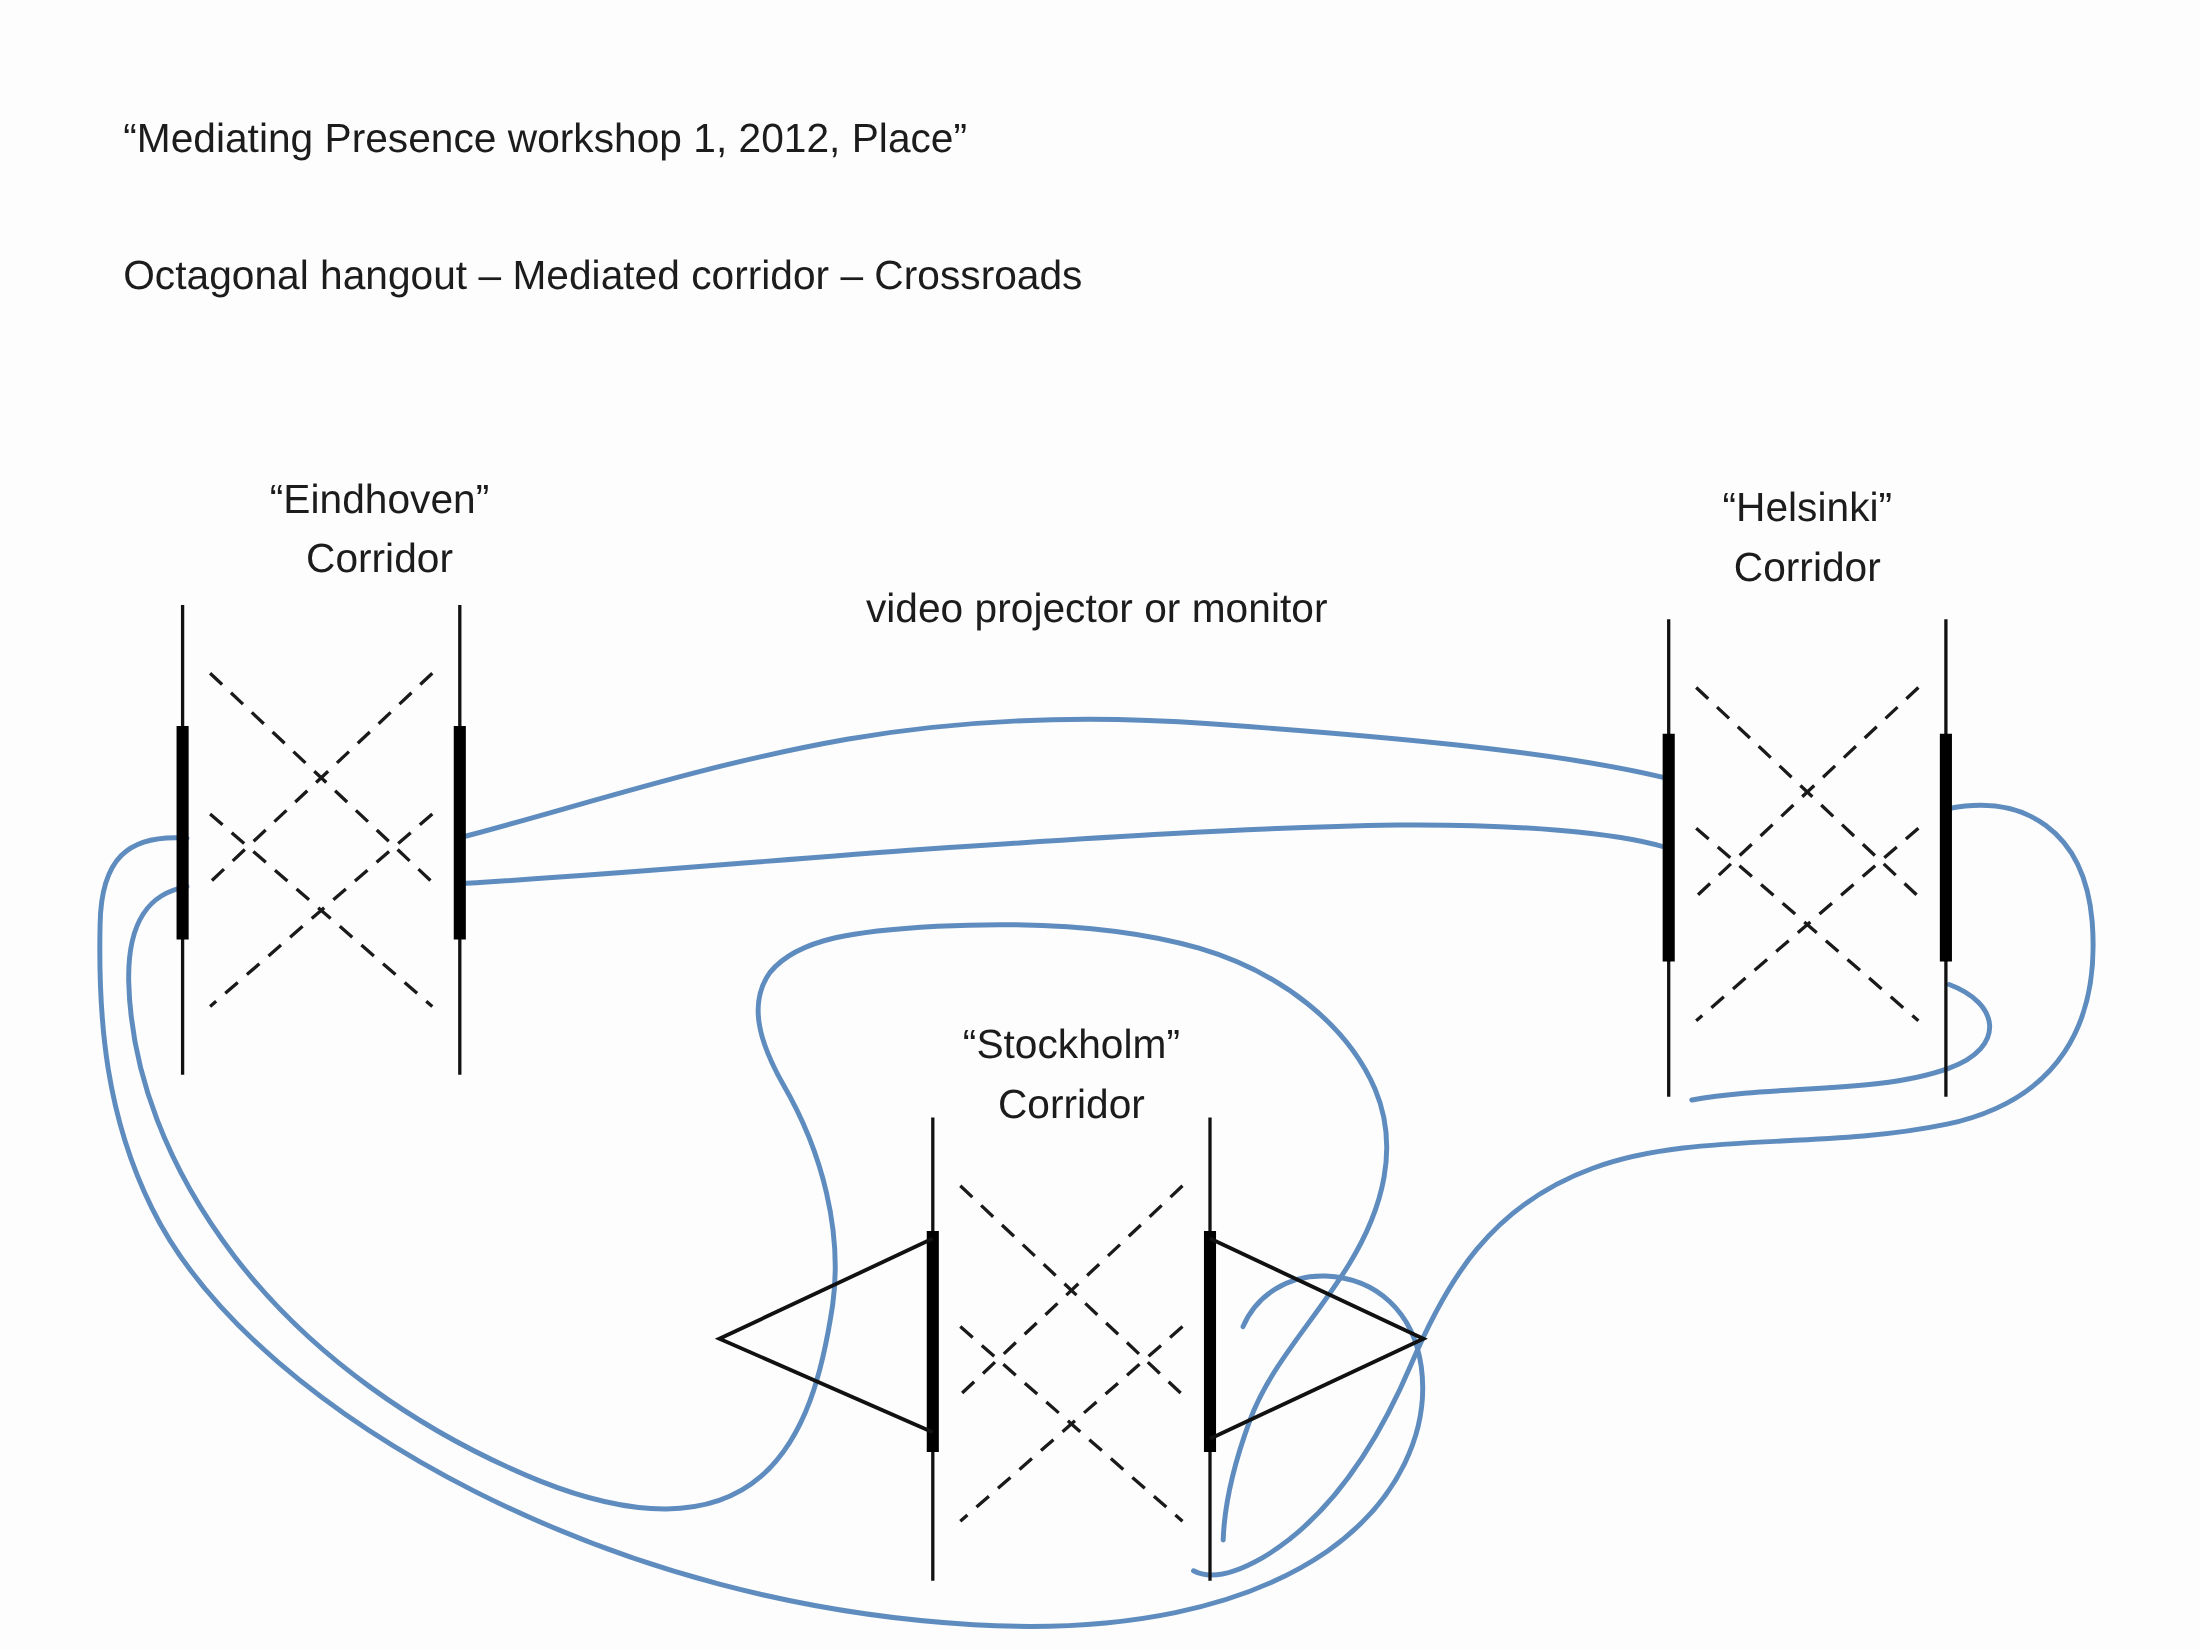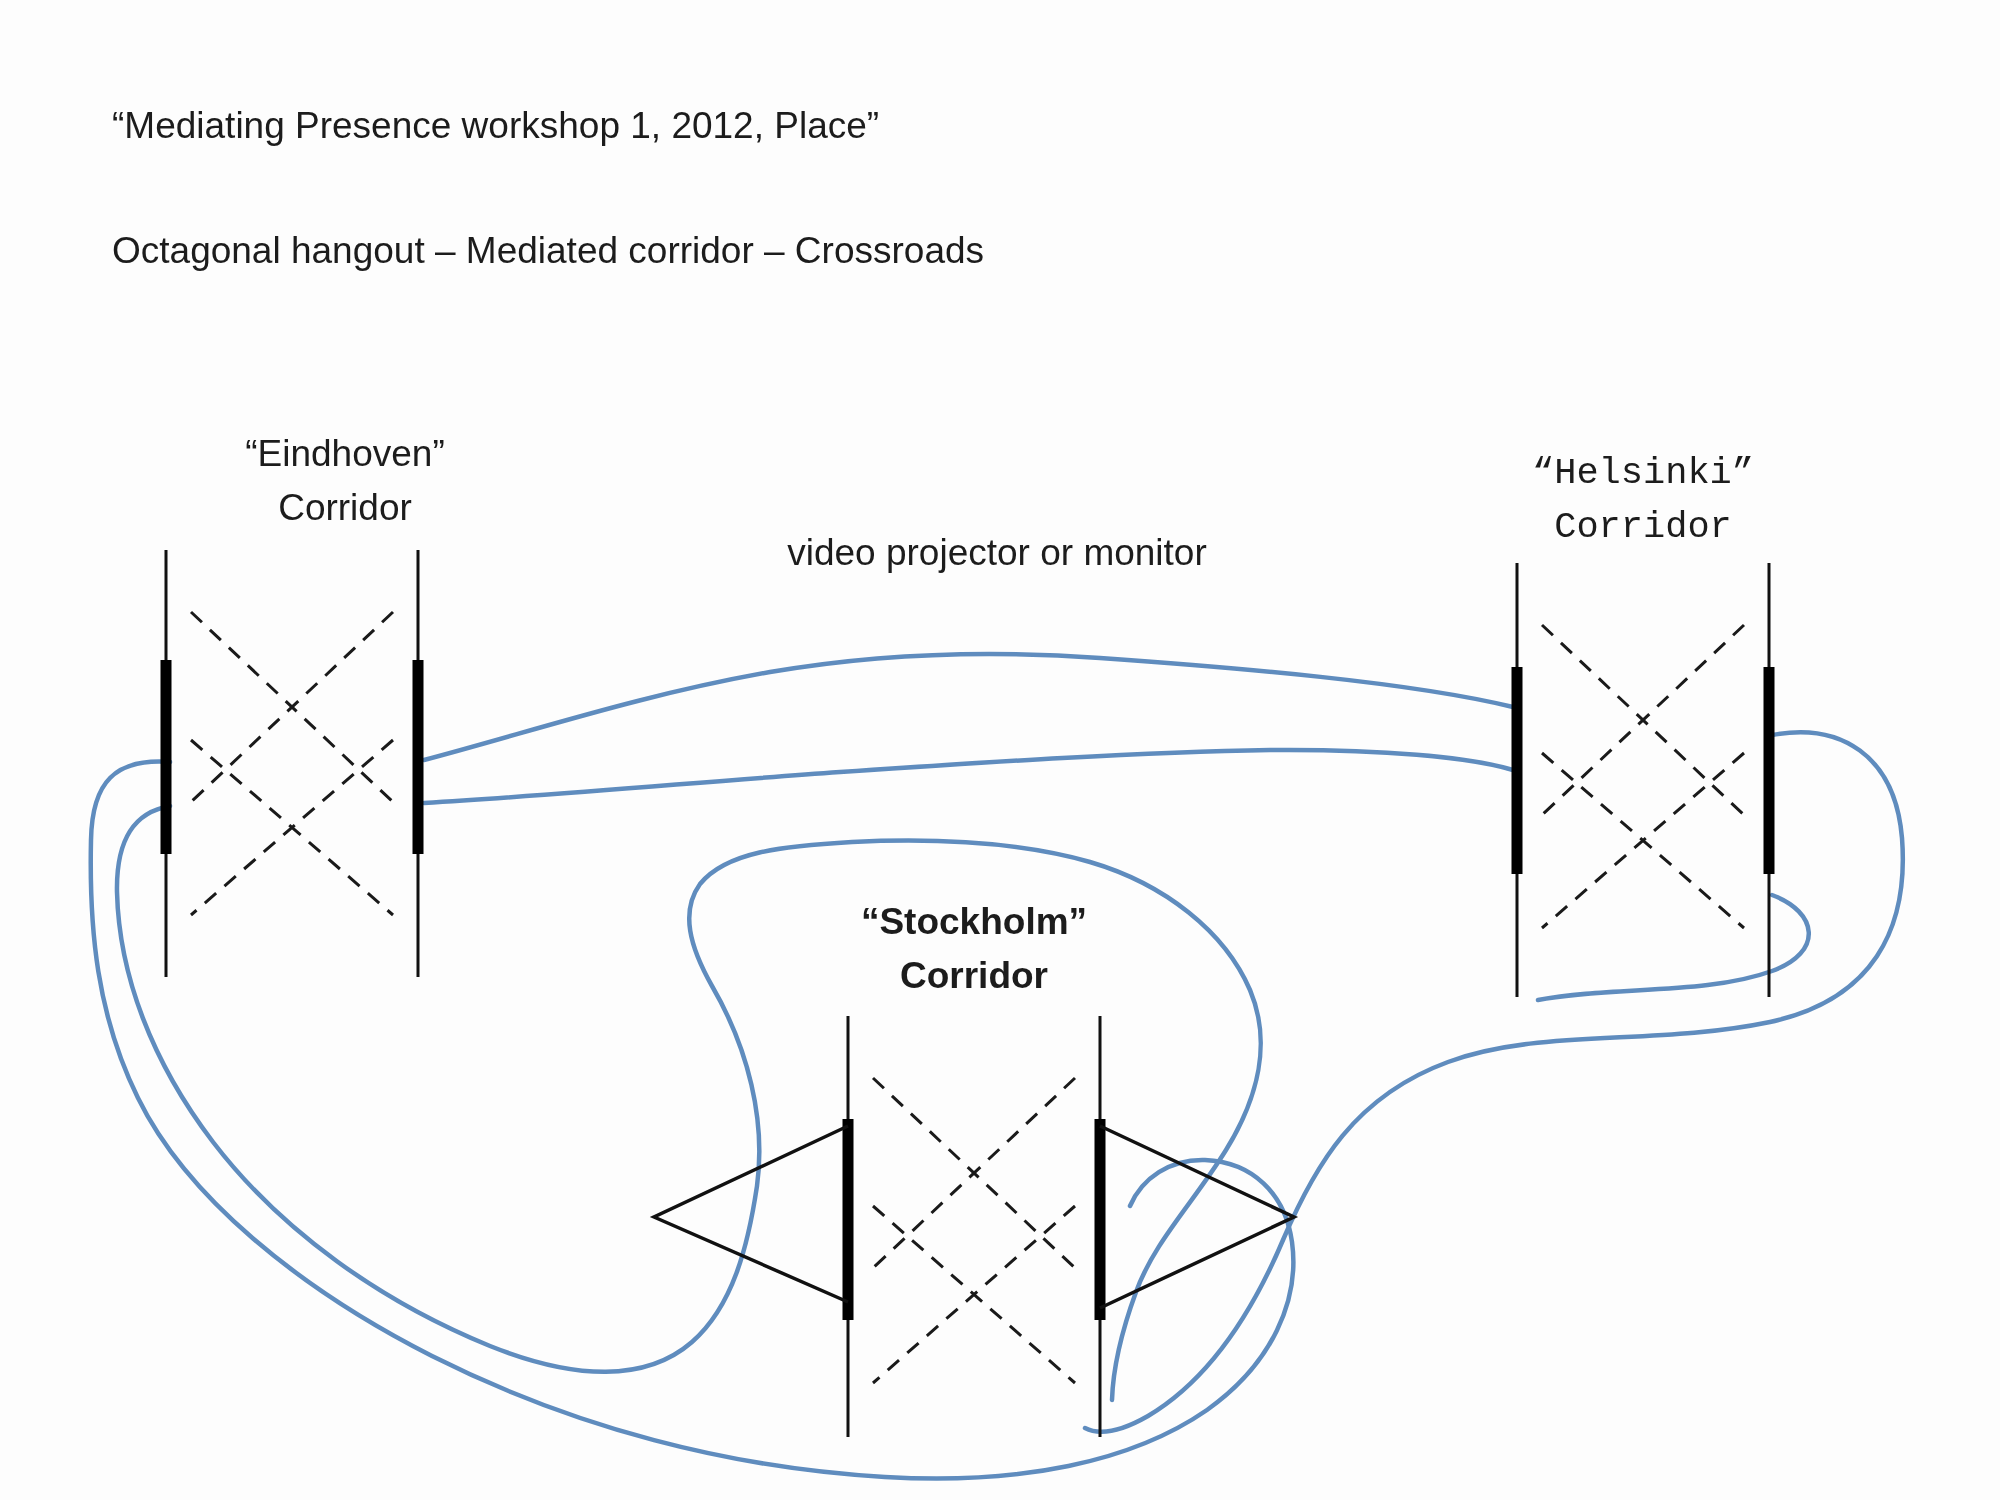--- a/index.html
+++ b/index.html
@@ -150,27 +150,27 @@
   <div class="txt" style="left:112px; top:78px;">“Mediating Presence workshop 1, 2012, Place”</div>
 
   <div class="txt" style="left:112px; top:203px;">Octagonal hangout – Mediated corridor – Crossroads</div>
 
 
   <div class="txt centered" style="left:180px; top:406px; width:330px;text-align:center;">
     <span class="label-line">“Eindhoven”</span>
     <span class="label-line">Corridor</span>
   </div>
 
-  <div class="txt centered" style="left:1478px; top:426px; width:330px;font-family:Liberation Mono, monospace;">
+  <div class="txt centered" style="left:1478px; top:414px; width:330px;">
     <span class="label-line">“Helsinki”</span>
     <span class="label-line">Corridor</span>
   </div>
 
   <div class="txt centered" style="left:597px; top:505px; width:800px;">
     <span class="label-line">video projector or monitor</span>
   </div>
 
-  <div class="txt centered" style="left:794px; top:874px; width:360px;font-weight:bold;">
+  <div class="txt centered" style="left:794px; top:902px; width:360px;">
     <span class="label-line">“Stockholm”</span>
     <span class="label-line">Corridor</span>
   </div>
 
 </div>
 
 </body></html>

